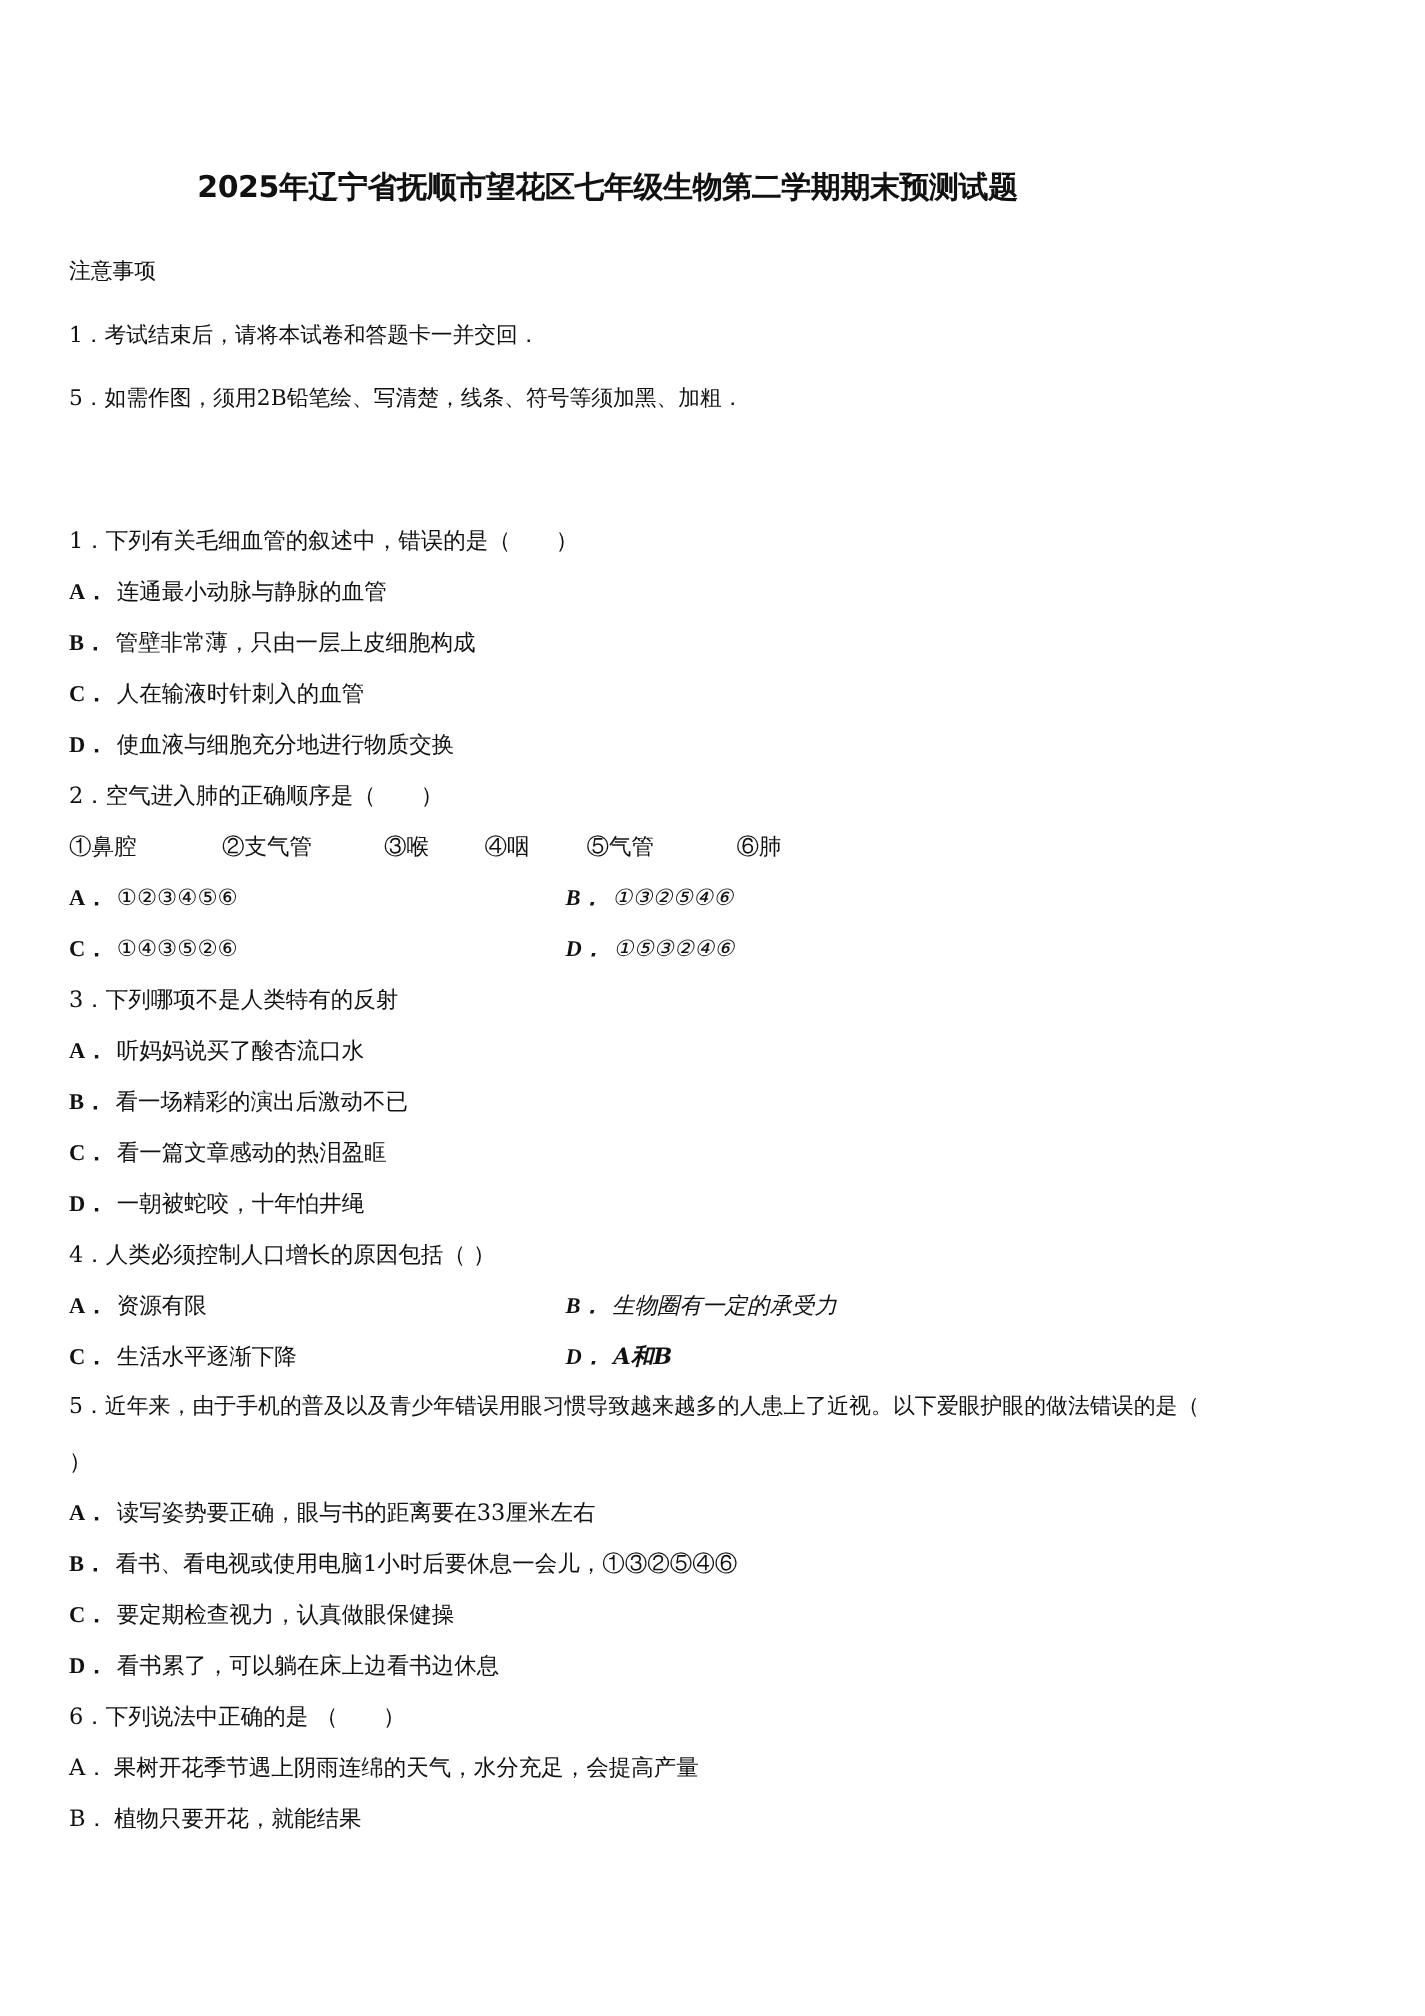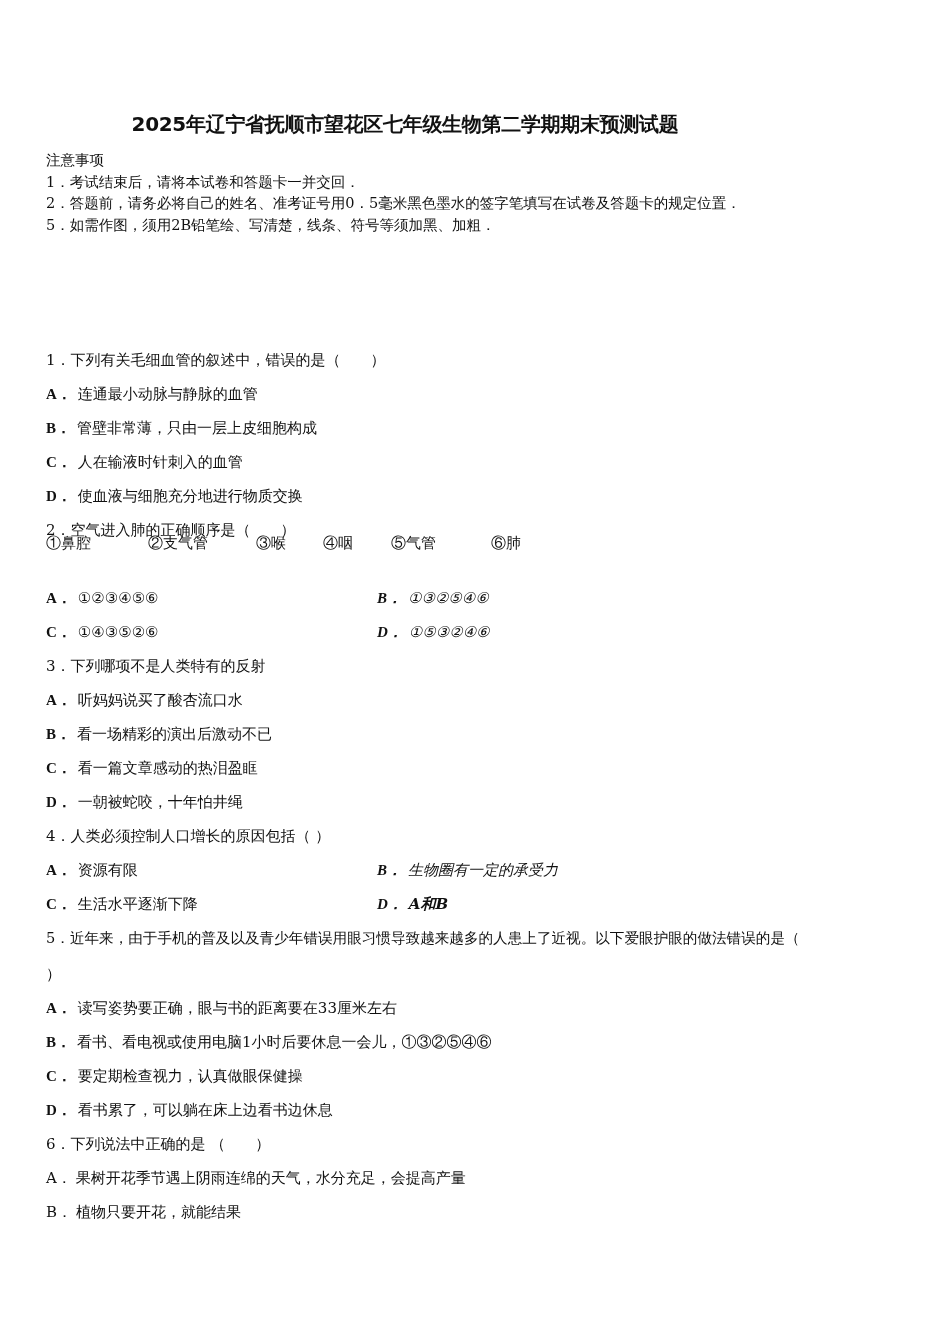--- a/index.html
+++ b/index.html
@@ -2,49 +2,48 @@
 <html><head>
 <meta charset="utf-8">
 <style>
   html, body { margin: 0; padding: 0; background: #ffffff; }
   body { width: 950px; height: 1344px; position: relative; overflow: hidden;
          font-family: "DejaVu Serif", "Liberation Serif", serif; color: #111; }
   .title { position: absolute; top: 111px; left: 0; width: 810px; text-align: center;
            font-family: "DejaVu Sans", "Liberation Sans", sans-serif; font-weight: bold;
            font-size: 20px; letter-spacing: -0.3px; }
   .notice { position: absolute; left: 46px; top: 150px; width: 870px; font-size: 14.5px; line-height: 21.5px; }
-  .notice .row { white-space: nowrap; }
+  .notice .row { white-space: nowrap; margin-top: 21px; }
   .notice .wrap { white-space: normal; }
   .line { position: absolute; left: 46px; font-size: 15px; white-space: nowrap; line-height: 20px; }
   .col2 { left: 377px; font-style: italic; }
   .lbl { font-family: "Liberation Serif", serif; font-weight: bold; margin-right: 6px; }
   .lbl-plain { margin-right: 4px; }
   .seq span { display: inline-block; }
 </style>
 </head>
 <body>
 
 <div>
   <div class="title">2025年辽宁省抚顺市望花区七年级生物第二学期期末预测试题</div>
 
   <div class="notice">
     <div class="row">注意事项</div>
     <div class="row">1．考试结束后，请将本试卷和答题卡一并交回．</div>
-    <div class="row">2．答题前，请务必将自己的姓名、准考证号用0．5毫米黑色墨水的签字笔填写在试卷及答题卡的规定位置．</div>
     <div class="row">5．如需作图，须用2B铅笔绘、写清楚，线条、符号等须加黑、加粗．</div>
   </div>
 
   <div class="line" style="top:350px">1．下列有关毛细血管的叙述中，错误的是（　　）</div>
   <div class="line" style="top:384px"><span class="lbl">A．</span><span>连通最小动脉与静脉的血管</span></div>
   <div class="line" style="top:418px"><span class="lbl">B．</span><span>管壁非常薄，只由一层上皮细胞构成</span></div>
   <div class="line" style="top:452px"><span class="lbl">C．</span><span>人在输液时针刺入的血管</span></div>
   <div class="line" style="top:486px"><span class="lbl">D．</span><span>使血液与细胞充分地进行物质交换</span></div>
 
   <div class="line" style="top:520px">2．空气进入肺的正确顺序是（　　）</div>
-  <div class="line seq" style="top:533px">
+  <div class="line seq" style="top:554px">
     <span style="width:102px">①鼻腔</span><span style="width:108px">②支气管</span><span style="width:67px">③喉</span><span style="width:68px">④咽</span><span style="width:100px">⑤气管</span><span>⑥肺</span>
   </div>
   <div class="line" style="top:588px"><span class="lbl">A．</span><span>①②③④⑤⑥</span></div>
   <div class="line col2" style="top:588px"><span class="lbl">B．</span><span>①③②⑤④⑥</span></div>
   <div class="line" style="top:622px"><span class="lbl">C．</span><span>①④③⑤②⑥</span></div>
   <div class="line col2" style="top:622px"><span class="lbl">D．</span><span>①⑤③②④⑥</span></div>
 
   <div class="line" style="top:656px">3．下列哪项不是人类特有的反射</div>
   <div class="line" style="top:690px"><span class="lbl">A．</span><span>听妈妈说买了酸杏流口水</span></div>
   <div class="line" style="top:724px"><span class="lbl">B．</span><span>看一场精彩的演出后激动不已</span></div>

